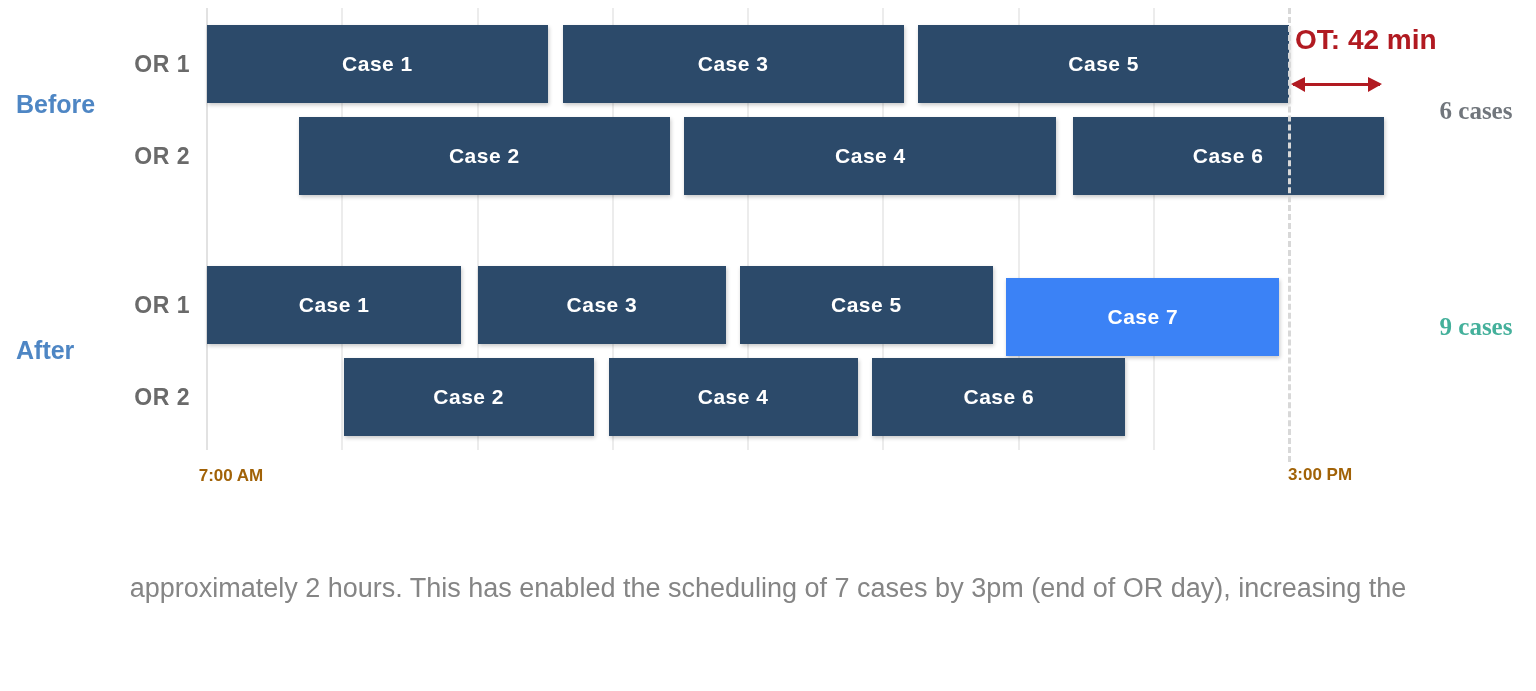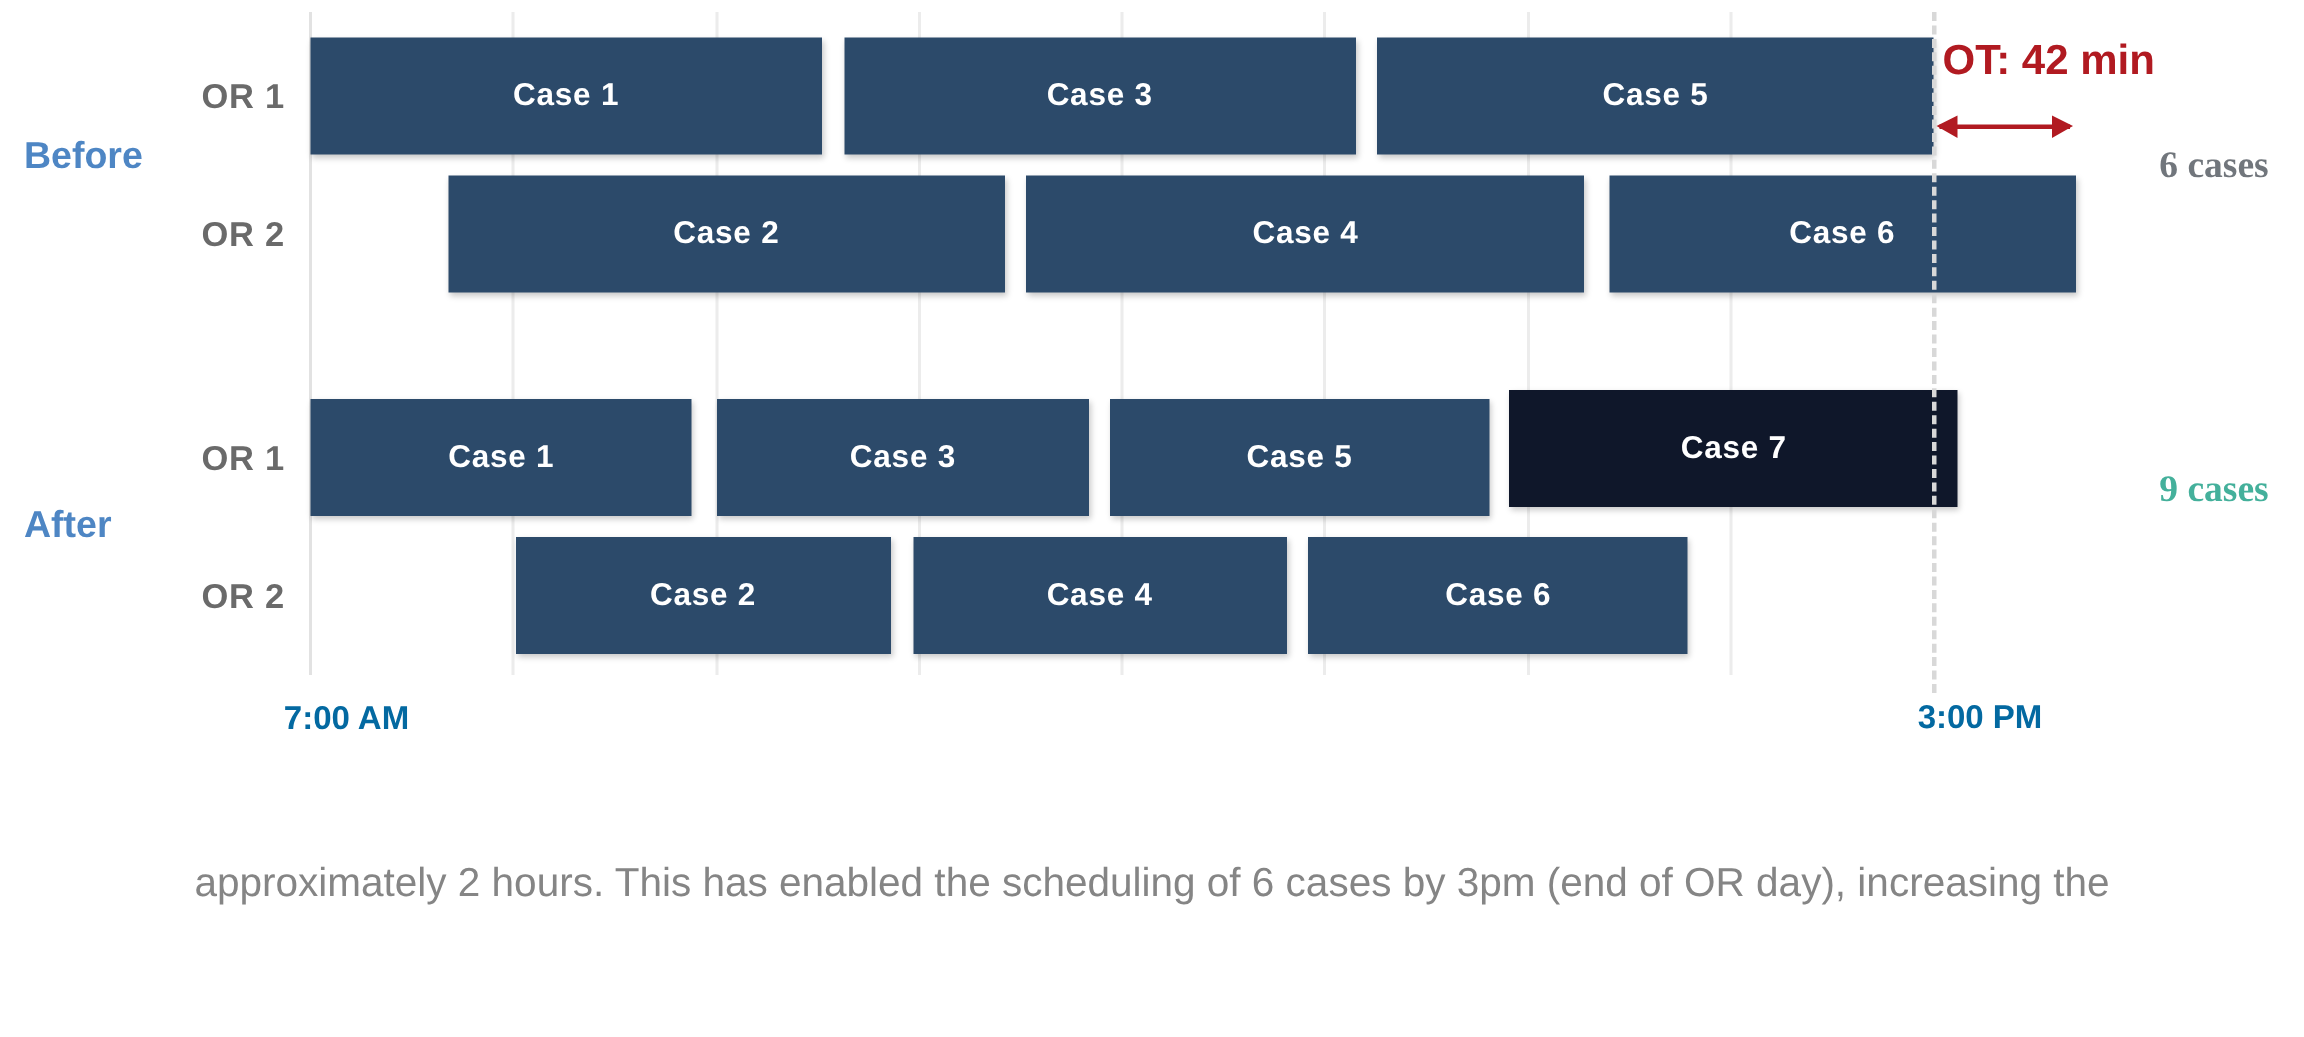--- a/index.html
+++ b/index.html
@@ -8,21 +8,21 @@
   .gridline{position:absolute;top:8px;height:442px;width:2px;background:#ececec;}
   .gridline.first{background:#e2e2e2;}
   .dashline{position:absolute;top:8px;height:454px;width:0;border-left:3px dashed #d8d8d8;z-index:6;}
   .bar{position:absolute;height:78px;display:flex;align-items:center;justify-content:center;
        color:#ffffff;font-weight:700;font-size:21px;letter-spacing:.5px;z-index:4;
        box-shadow:1px 2px 4px rgba(0,0,0,.22);}
   .row-label{position:absolute;left:0;width:190px;text-align:right;color:#6a6a6a;
              font-weight:700;font-size:23px;letter-spacing:.5px;z-index:3;}
   .section-label{position:absolute;left:16px;color:#4e86c4;font-weight:700;font-size:25px;z-index:3;text-align:center;}
   .count-label{position:absolute;left:1420px;width:112px;text-align:center;font-weight:700;font-size:25px;z-index:3;font-family:Liberation Serif, serif;}
-  .axis-label{position:absolute;width:160px;text-align:center;color:#0369a1;font-weight:700;font-size:22px;z-index:3;}
+  .axis-label{position:absolute;width:160px;text-align:center;color:#a16207;font-weight:700;font-size:17px;z-index:3;}
   .ot-label{position:absolute;left:1295px;top:24px;color:#b11a21;font-weight:700;font-size:28px;z-index:7;white-space:nowrap;}
   .ot-arrow{position:absolute;top:83px;height:3px;background:#b11a21;z-index:7;}
   .ot-arrow:before,.ot-arrow:after{content:"";position:absolute;top:-6px;width:0;height:0;
        border-top:7px solid transparent;border-bottom:8px solid transparent;}
   .ot-arrow:before{left:-2px;border-right:14px solid #b11a21;}
   .ot-arrow:after{right:-2px;border-left:14px solid #b11a21;}
   .caption{position:absolute;left:0;top:572px;width:1536px;text-align:center;color:#858585;
            font-size:27px;line-height:33px;font-weight:400;z-index:2;}
 </style>
 </head>
@@ -40,21 +40,21 @@
       <div class="gridline" style="left: 1152.75px;"></div>
       <div class="bar" style="left: 207px; width: 340.83px; top: 25px; background: rgb(44, 74, 106);">Case 1</div>
       <div class="bar" style="left: 562.707px; width: 340.83px; top: 25px; background: rgb(44, 74, 106);">Case 3</div>
       <div class="bar" style="left: 918.415px; width: 370.585px; top: 25px; background: rgb(44, 74, 106);">Case 5</div>
       <div class="bar" style="left: 298.97px; width: 370.585px; top: 117px; background: rgb(44, 74, 106);">Case 2</div>
       <div class="bar" style="left: 684.432px; width: 371.938px; top: 117px; background: rgb(44, 74, 106);">Case 4</div>
       <div class="bar" style="left: 1072.6px; width: 311.075px; top: 117px; background: rgb(44, 74, 106);">Case 6</div>
       <div class="bar" style="left: 207px; width: 254.27px; top: 266px; background: rgb(44, 74, 106);">Case 1</div>
       <div class="bar" style="left: 477.5px; width: 248.86px; top: 266px; background: rgb(44, 74, 106);">Case 3</div>
       <div class="bar" style="left: 739.885px; width: 252.917px; top: 266px; background: rgb(44, 74, 106);">Case 5</div>
-      <div class="bar" style="left: 1006.33px; width: 299px; top: 260px; background: #0f172a;">Case 7</div>
+      <div class="bar" style="left: 1006.33px; width: 273px; top: 278px; background: #3b82f6;">Case 7</div>
       <div class="bar" style="left: 343.602px; width: 250.212px; top: 358px; background: rgb(44, 74, 106);">Case 2</div>
       <div class="bar" style="left: 608.692px; width: 248.86px; top: 358px; background: rgb(44, 74, 106);">Case 4</div>
       <div class="bar" style="left: 872.43px; width: 252.917px; top: 358px; background: rgb(44, 74, 106);">Case 6</div>
     </div>
 
   <div class="dashline" id="end-of-day-line" style="left: 1288px;"></div>
 
   <div class="section-label" style="top:90px;">Before</div>
   <div class="section-label" style="top:336px;">After</div>
 
@@ -67,14 +67,14 @@
   <div class="count-label" id="after-count" style="top: 313px; color: rgb(68, 176, 155);">9 cases</div>
 
   <div class="axis-label" style="left:151px;top:466px;">7:00 AM</div>
   <div class="axis-label" style="left:1240px;top:465px;">3:00 PM</div>
 
   <div class="ot-label">OT: 42 min</div>
   <div class="ot-arrow" id="ot-arrow" style="left: 1293px; width: 86.675px;"></div>
 </div>
 
 <div class="caption">
-  <div>approximately 2 hours. This has enabled the scheduling of 6 cases by 3pm (end of OR day), increasing the</div>
+  <div>approximately 2 hours. This has enabled the scheduling of 7 cases by 3pm (end of OR day), increasing the</div>
 </div>
 
 </body></html>

